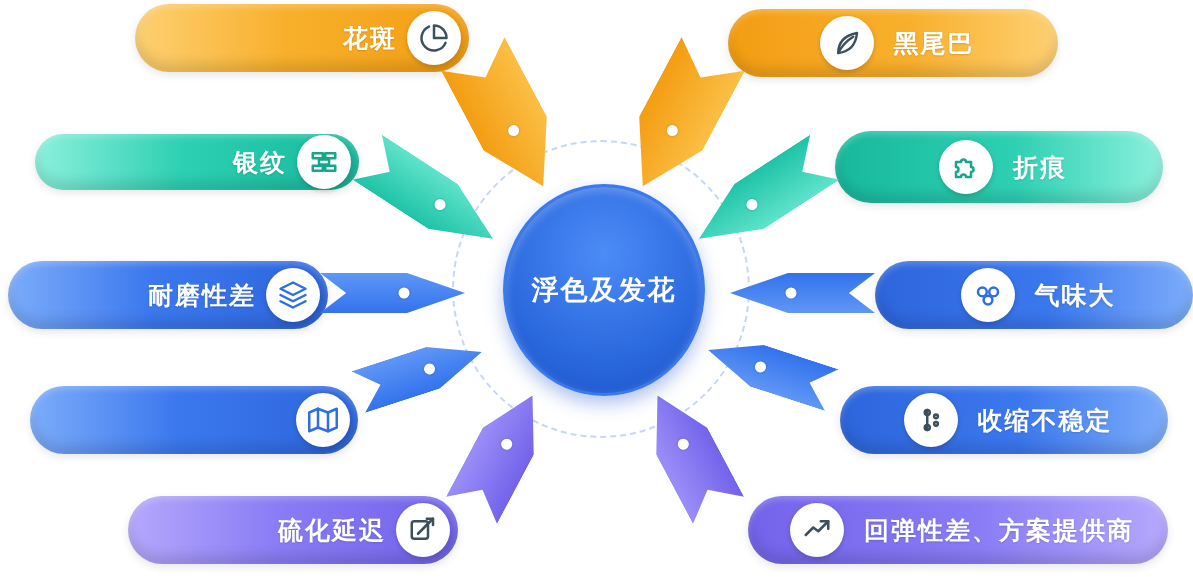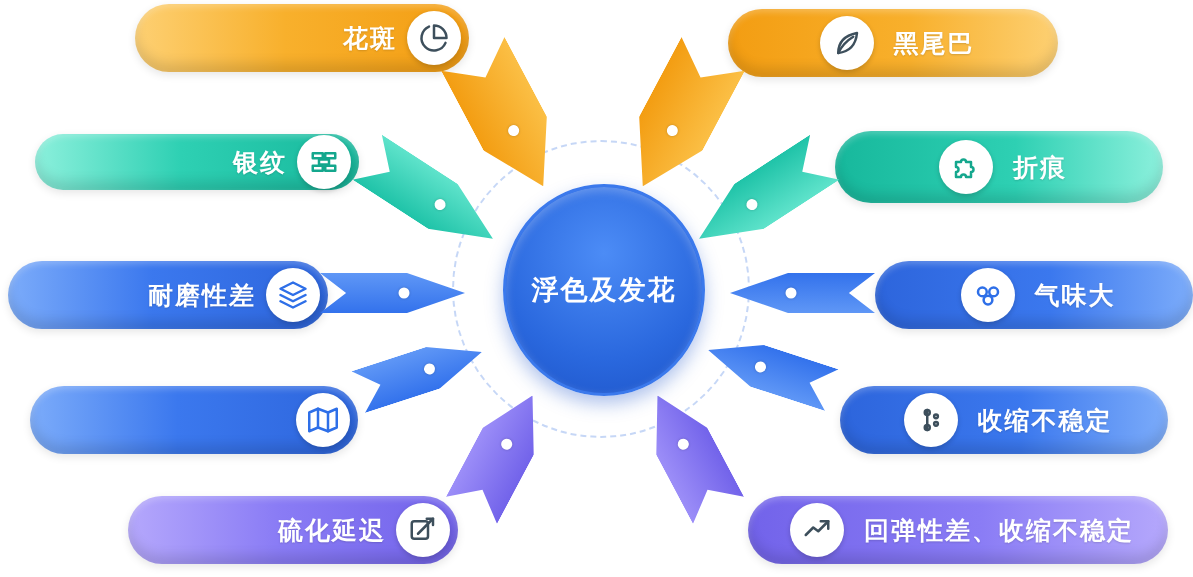--- a/index.html
+++ b/index.html
@@ -201,16 +201,16 @@
     <span class="pill-label">收缩不稳定</span>
   </div>
 
   <div class="pill right purple" style="left:748px;top:496px;width:412px;">
     <span class="icon-circle ic-dark">
       <svg viewBox="0 0 24 24">
           <polyline points="3 16 9 10 13 13 21 5"></polyline>
           <polyline points="15 5 21 5 21 11"></polyline>
         </svg>
     </span>
-    <span class="pill-label">回弹性差、收缩不稳定</span>
+    <span class="pill-label">回弹性差、方案提供商</span>
   </div>
 
 </div>
 
 </body></html>

